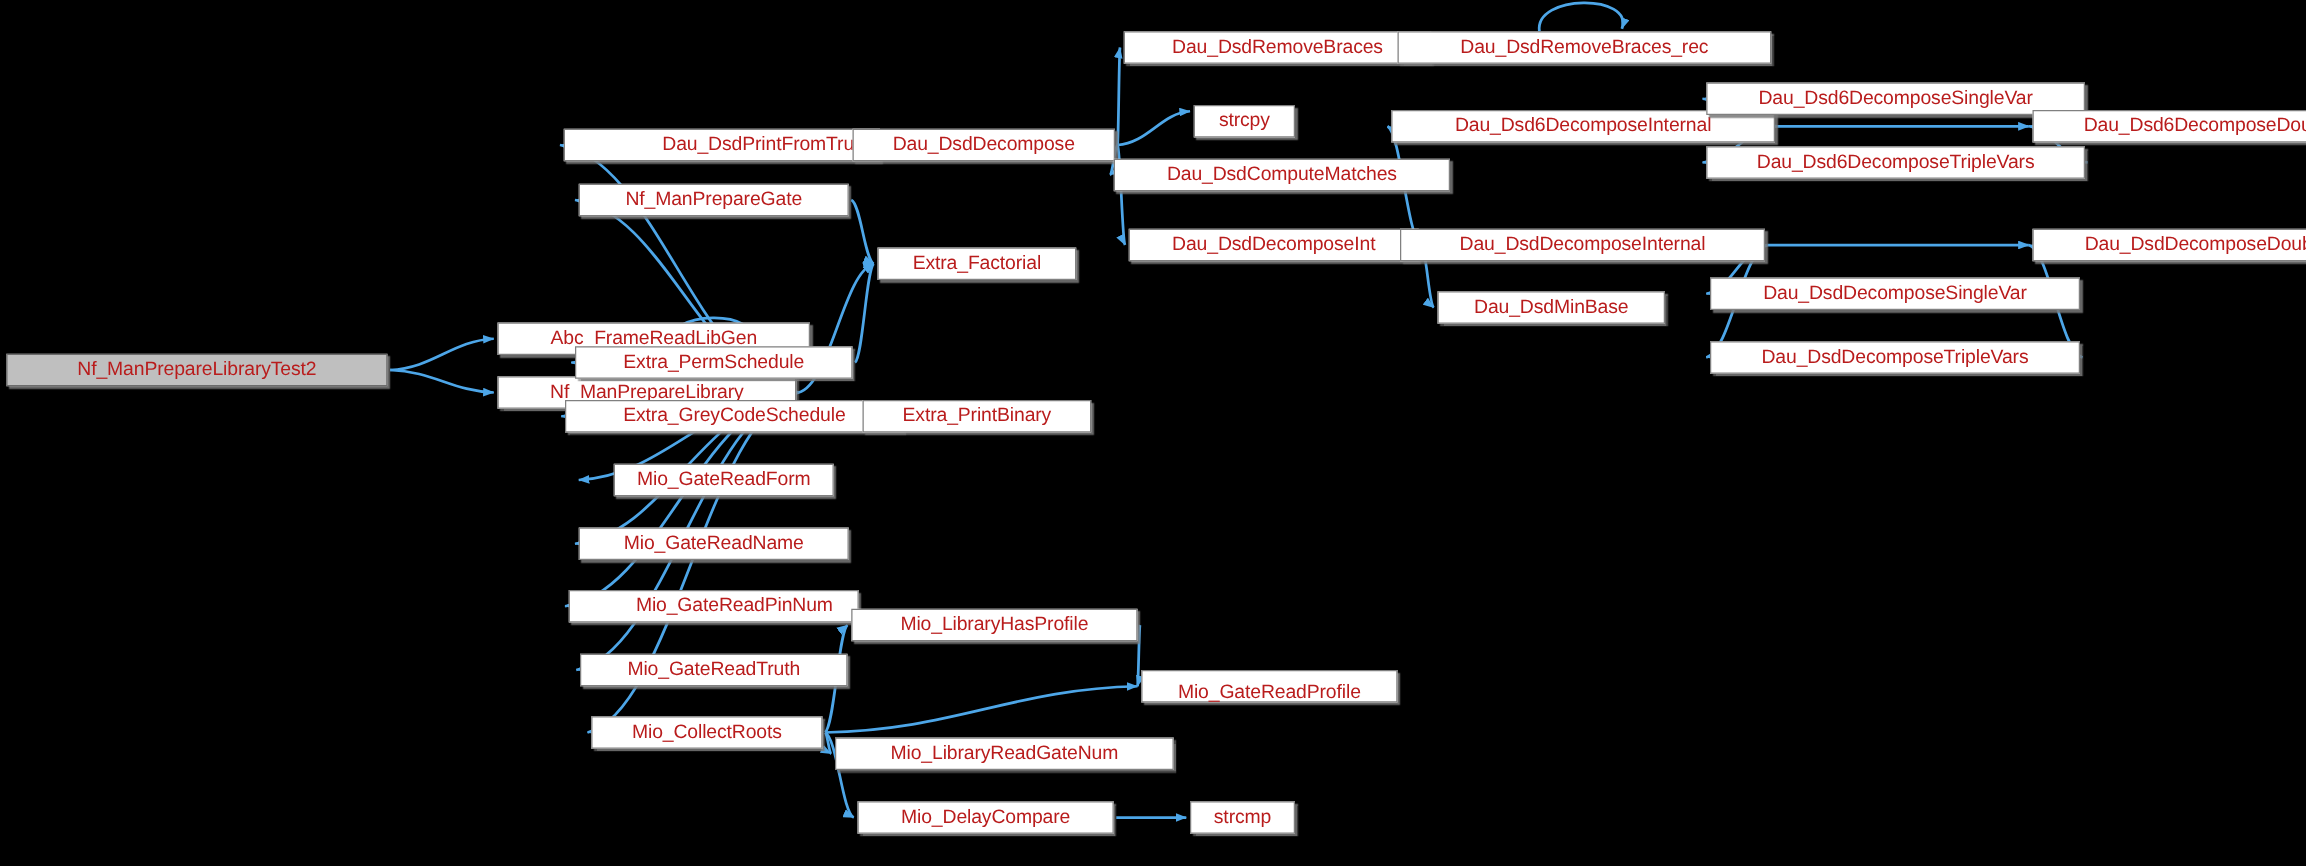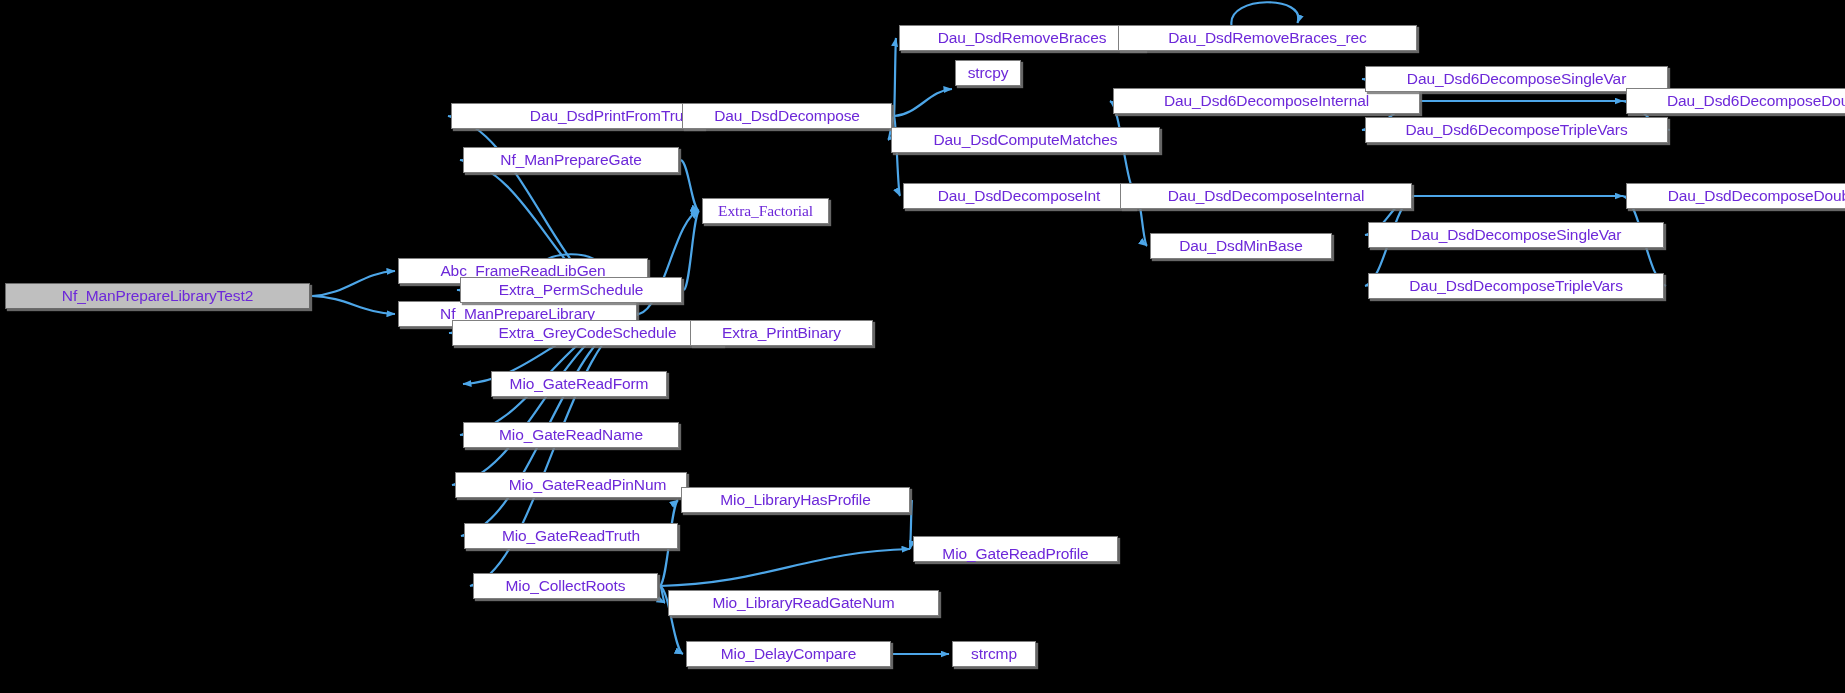--- a/index.html
+++ b/index.html
@@ -24,21 +24,21 @@
   }
   .node {
     position: absolute;
     box-sizing: border-box;
     background: #ffffff;
     border: 1px solid #808080;
     box-shadow: 2px 2px 1px rgba(120,120,120,0.85);
     display: flex;
     align-items: center;
     justify-content: center;
-    color: #6d28d9;
+    color: #b91c1c;
     font-size: 15.5px;
     line-height: 1;
     white-space: nowrap;
     letter-spacing: -0.1px;
     padding: 0 7px;
   }
   .node.root {
     background: #bfbfbf;
     border: 1px solid #6b6b6b;
   }
@@ -129,39 +129,39 @@
       </div>
       <div class="node" style="left: 455px; top: 472px; width: 232px; height: 26px; padding-left: 40px;">
         <span class="node-label">Mio_GateReadPinNum</span>
       </div>
       <div class="node" style="left: 464px; top: 523px; width: 214px; height: 26px;">
         <span class="node-label">Mio_GateReadTruth</span>
       </div>
       <div class="node" style="left: 473px; top: 573px; width: 185px; height: 26px;">
         <span class="node-label">Mio_CollectRoots</span>
       </div>
-      <div class="node" style="left: 702px; top: 198px; width: 127px; height: 26px; font-family: Liberation Serif, serif;">
+      <div class="node" style="left: 702px; top: 198px; width: 159px; height: 26px;">
         <span class="node-label">Extra_Factorial</span>
       </div>
       <div class="node" style="left: 690px; top: 320px; width: 183px; height: 26px;">
         <span class="node-label">Extra_PrintBinary</span>
       </div>
       <div class="node" style="left: 681px; top: 487px; width: 229px; height: 26px;">
         <span class="node-label">Mio_LibraryHasProfile</span>
       </div>
       <div class="node" style="left: 668px; top: 590px; width: 271px; height: 26px;">
         <span class="node-label">Mio_LibraryReadGateNum</span>
       </div>
       <div class="node" style="left: 686px; top: 641px; width: 205px; height: 26px;">
         <span class="node-label">Mio_DelayCompare</span>
       </div>
       <div class="node" style="left: 682px; top: 103px; width: 210px; height: 26px;">
         <span class="node-label">Dau_DsdDecompose</span>
       </div>
-      <div class="node" style="left: 955px; top: 60px; width: 66px; height: 26px;">
+      <div class="node" style="left: 955px; top: 84px; width: 81px; height: 26px;">
         <span class="node-label">strcpy</span>
       </div>
       <div class="node" style="left: 891px; top: 127px; width: 269px; height: 26px;">
         <span class="node-label">Dau_DsdComputeMatches</span>
       </div>
       <div class="node" style="left: 899px; top: 25px; width: 246px; height: 26px;">
         <span class="node-label">Dau_DsdRemoveBraces</span>
       </div>
       <div class="node" style="left: 903px; top: 183px; width: 232px; height: 26px; text-align: center;">
         <span class="node-label">Dau_DsdDecomposeInt</span>

